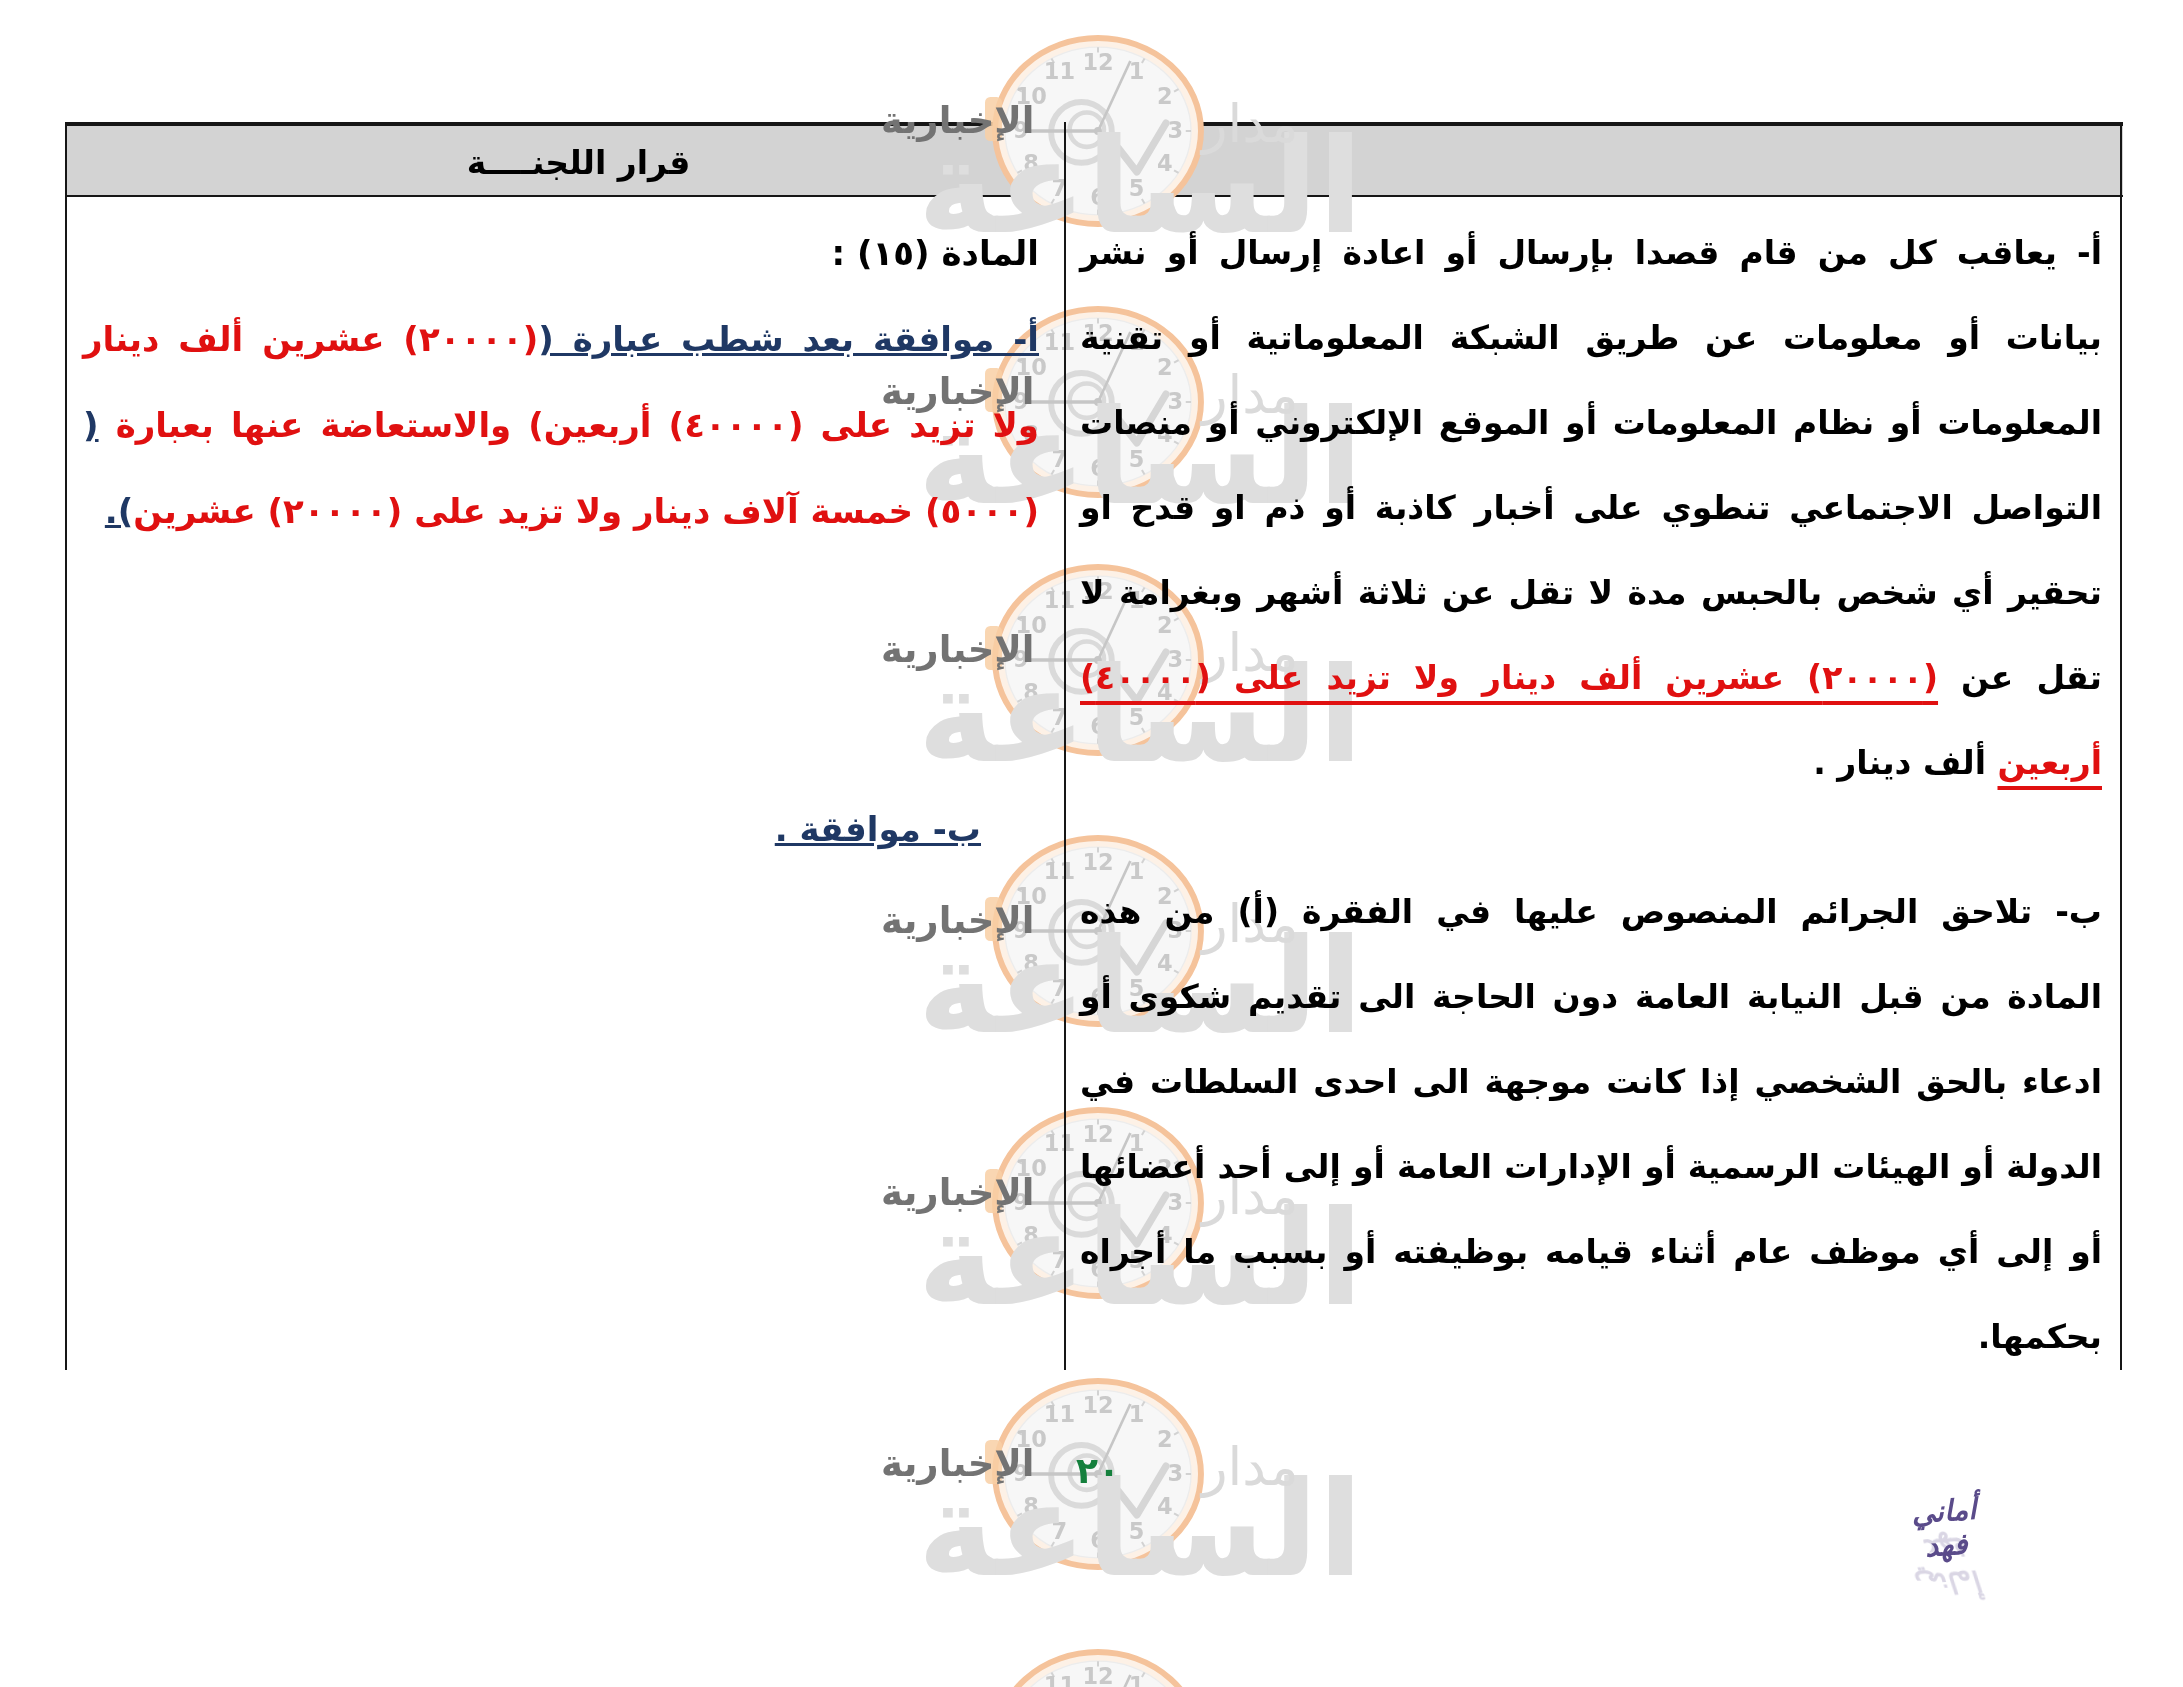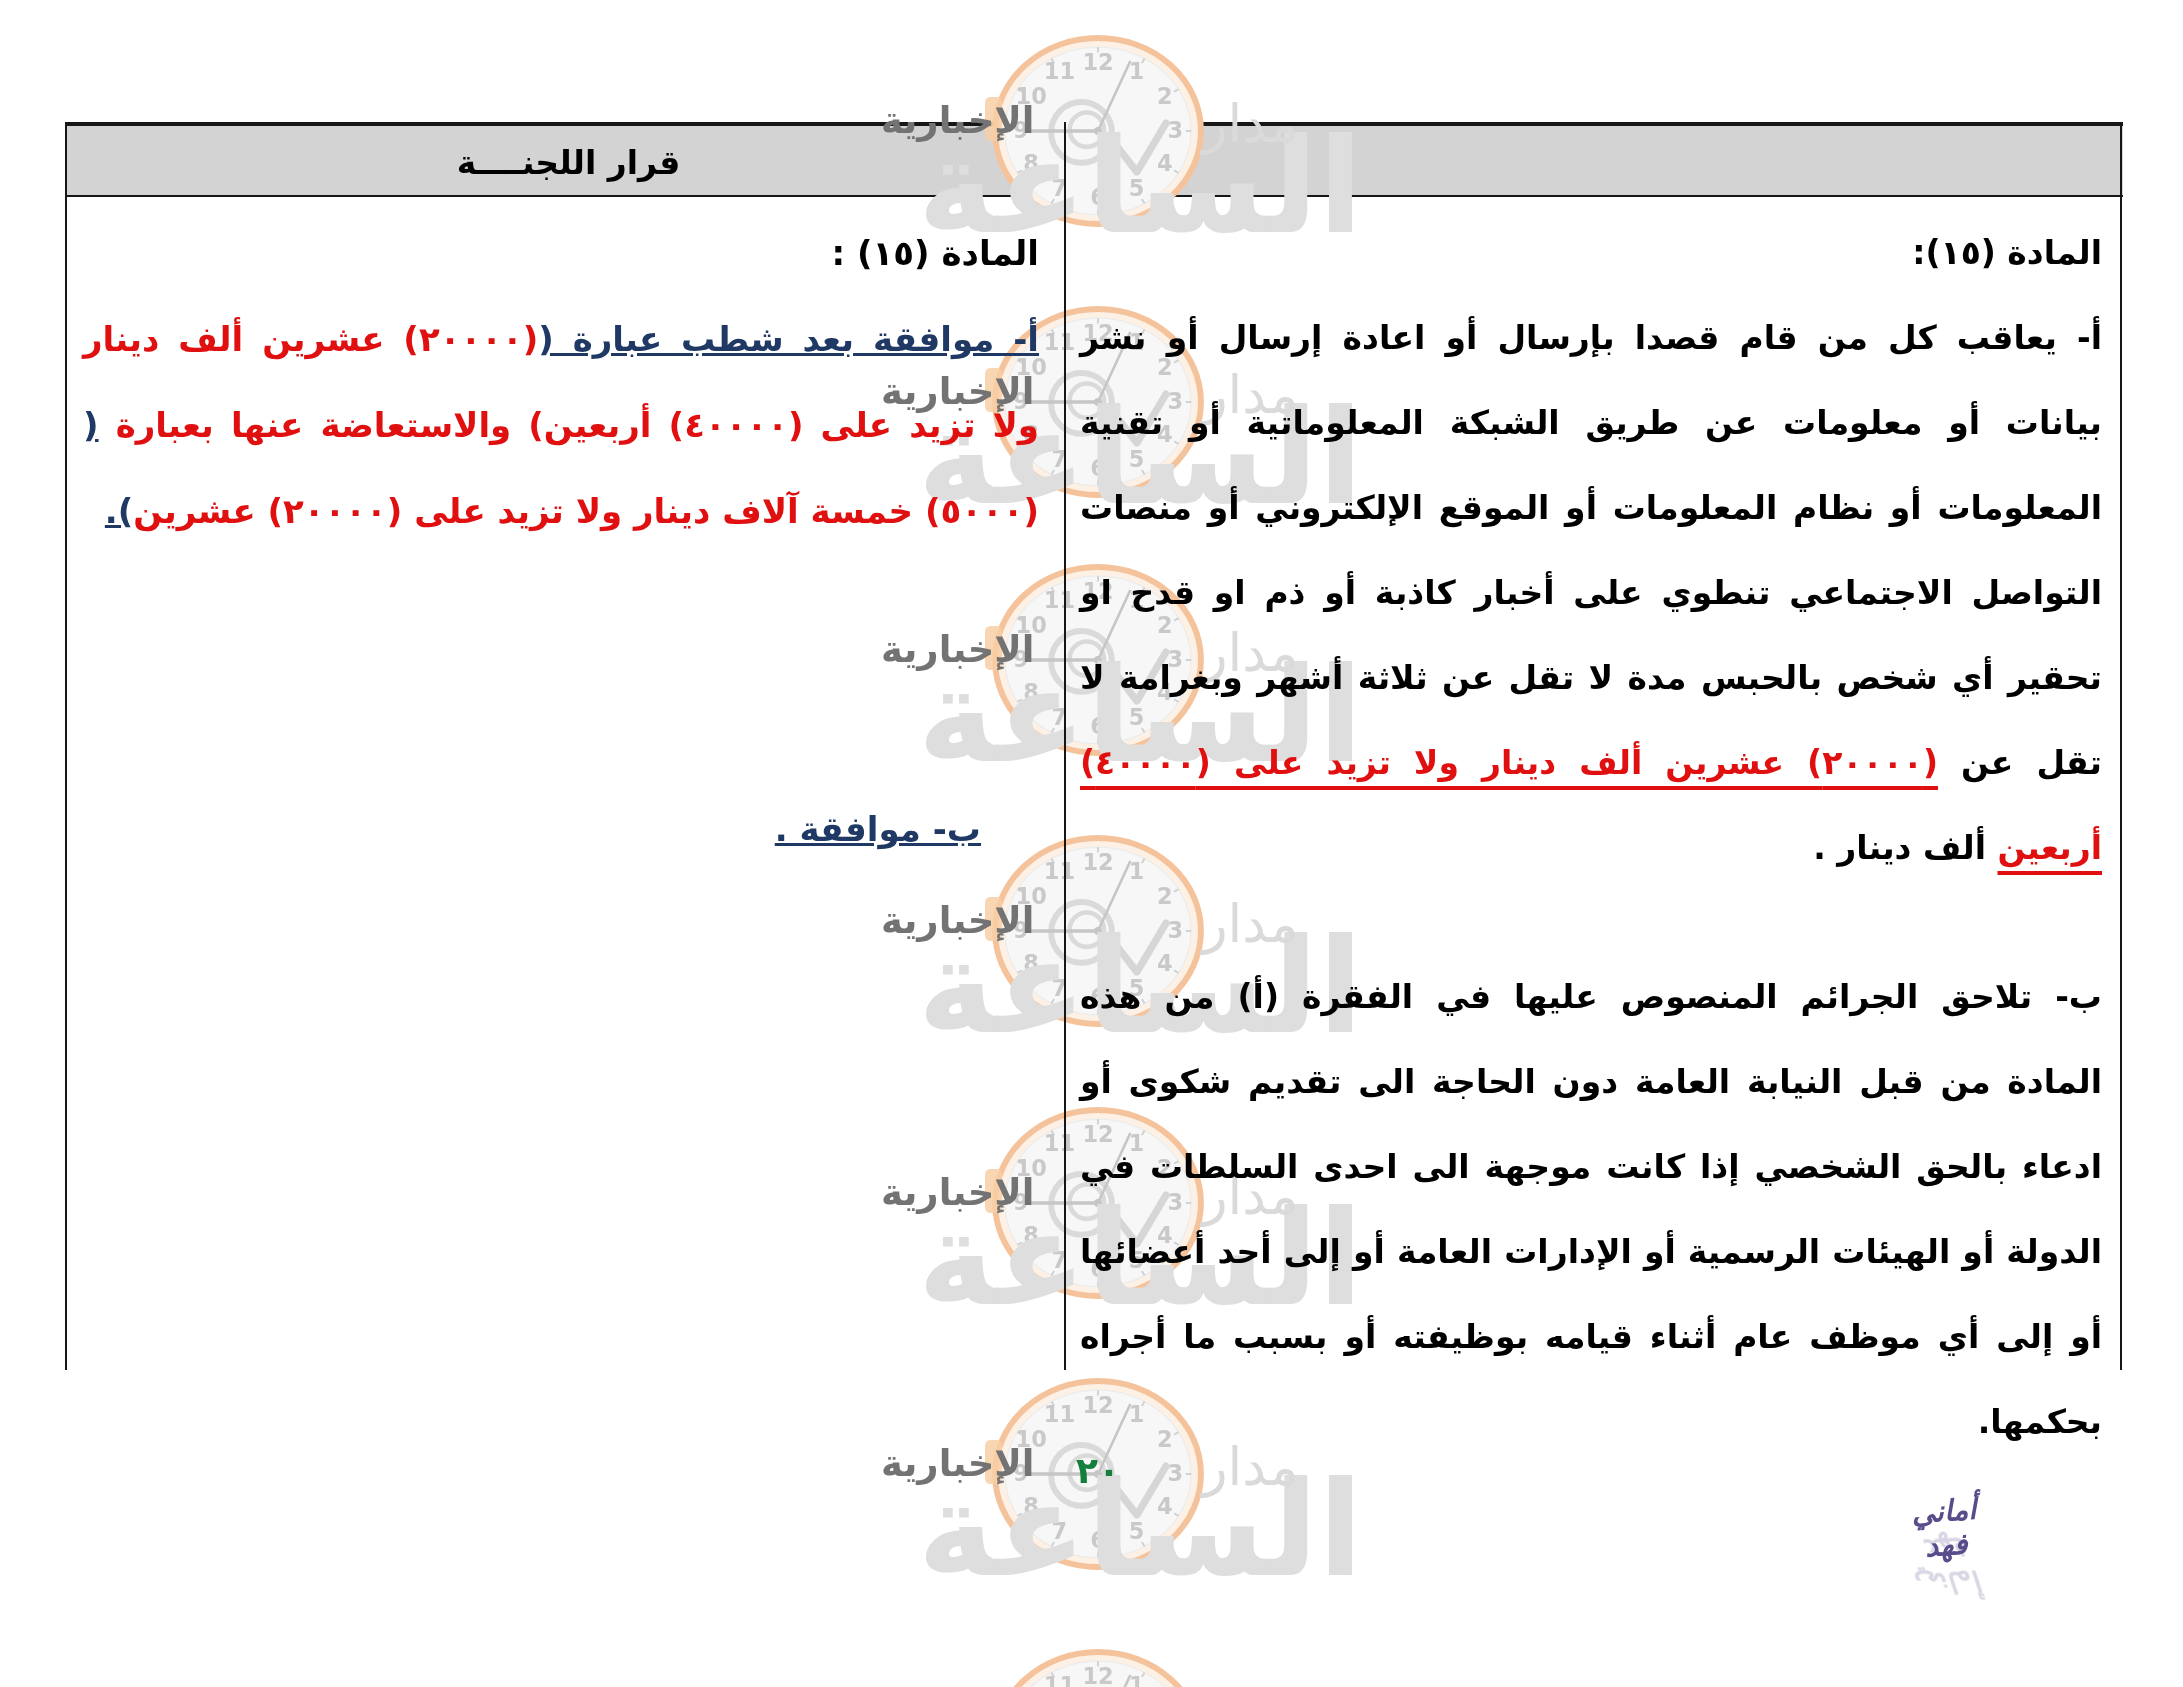--- a/index.html
+++ b/index.html
@@ -17,21 +17,21 @@
   .v-line{ position:absolute; top:122px; height:1248px; width:2px; background:#161616; z-index:2; }
   .v-left{ left:65px; }
   .v-mid{ left:1064px; }
   .v-right{ left:2120px; }
 
   .th{
     position:absolute; top:134px; height:57px; line-height:57px; z-index:2;
     font-size:33px; font-weight:700; text-align:center; direction:rtl; color:#000;
   }
   .th-right{ left:1066px; width:1055px; }
-  .th-left{ left:70px; width:997px; }
+  .th-left{ left:80px; width:997px; }
 
   
   .coltext{
     position:absolute; top:210px; z-index:2; direction:rtl; text-align:justify;
     font-weight:700; color:#000;
   }
   .col-right-text{ left:1080px; width:1022px; font-size:33px; line-height:85px; }
   .col-left-text{ left:83px; width:956px; font-size:34px; line-height:86px; }
   .coltext p{ margin:0; }
   .col-right-text .para-b{ margin-top:64px; }
@@ -352,21 +352,20 @@
 
   <div class="thead-bg"></div>
 
   <div class="v-line v-left"></div>
   <div class="v-line v-mid"></div>
   <div class="v-line v-right"></div>
 
   <div class="th th-left">قرار اللجنــــة</div>
 
   <div class="coltext col-right-text">
-    <p>المادة (١٥):</p>
     <p class="para-a"><span>أ- يعاقب كل من قام قصدا بإرسال أو اعادة إرسال أو نشر بيانات أو معلومات عن طريق الشبكة المعلوماتية أو تقنية المعلومات أو نظام المعلومات أو الموقع الإلكتروني أو منصات التواصل الاجتماعي تنطوي على أخبار كاذبة أو ذم او قدح او تحقير أي شخص بالحبس مدة لا تقل عن ثلاثة أشهر وبغرامة لا تقل عن </span><span class="red-u">(٢٠٠٠٠) عشرين ألف دينار ولا تزيد على (٤٠٠٠٠) أربعين</span><span> ألف دينار .</span></p>
     <p class="para-b">ب- تلاحق الجرائم المنصوص عليها في الفقرة (أ) من هذه المادة من قبل النيابة العامة دون الحاجة الى تقديم شكوى أو ادعاء بالحق الشخصي إذا كانت موجهة الى احدى السلطات في الدولة أو الهيئات الرسمية أو الإدارات العامة أو إلى أحد أعضائها أو إلى أي موظف عام أثناء قيامه بوظيفته أو بسبب ما أجراه بحكمها.</p>
   </div>
 
   <div class="coltext col-left-text">
     <p>المادة (١٥) :</p>
     <p class="para-a"><span class="navy">أ- موافقة  بعد شطب عبارة (</span><span class="red">(٢٠٠٠٠) عشرين ألف دينار ولا تزيد على (٤٠٠٠٠) أربعين) والاستعاضة عنها بعبارة </span><span class="navy">(</span><span class="red"> (٥٠٠٠) خمسة آلاف دينار ولا تزيد على (٢٠٠٠٠) عشرين</span><span class="navy">).</span></p>
     <p class="para-b navy">ب- موافقة .</p>
   </div>
 

